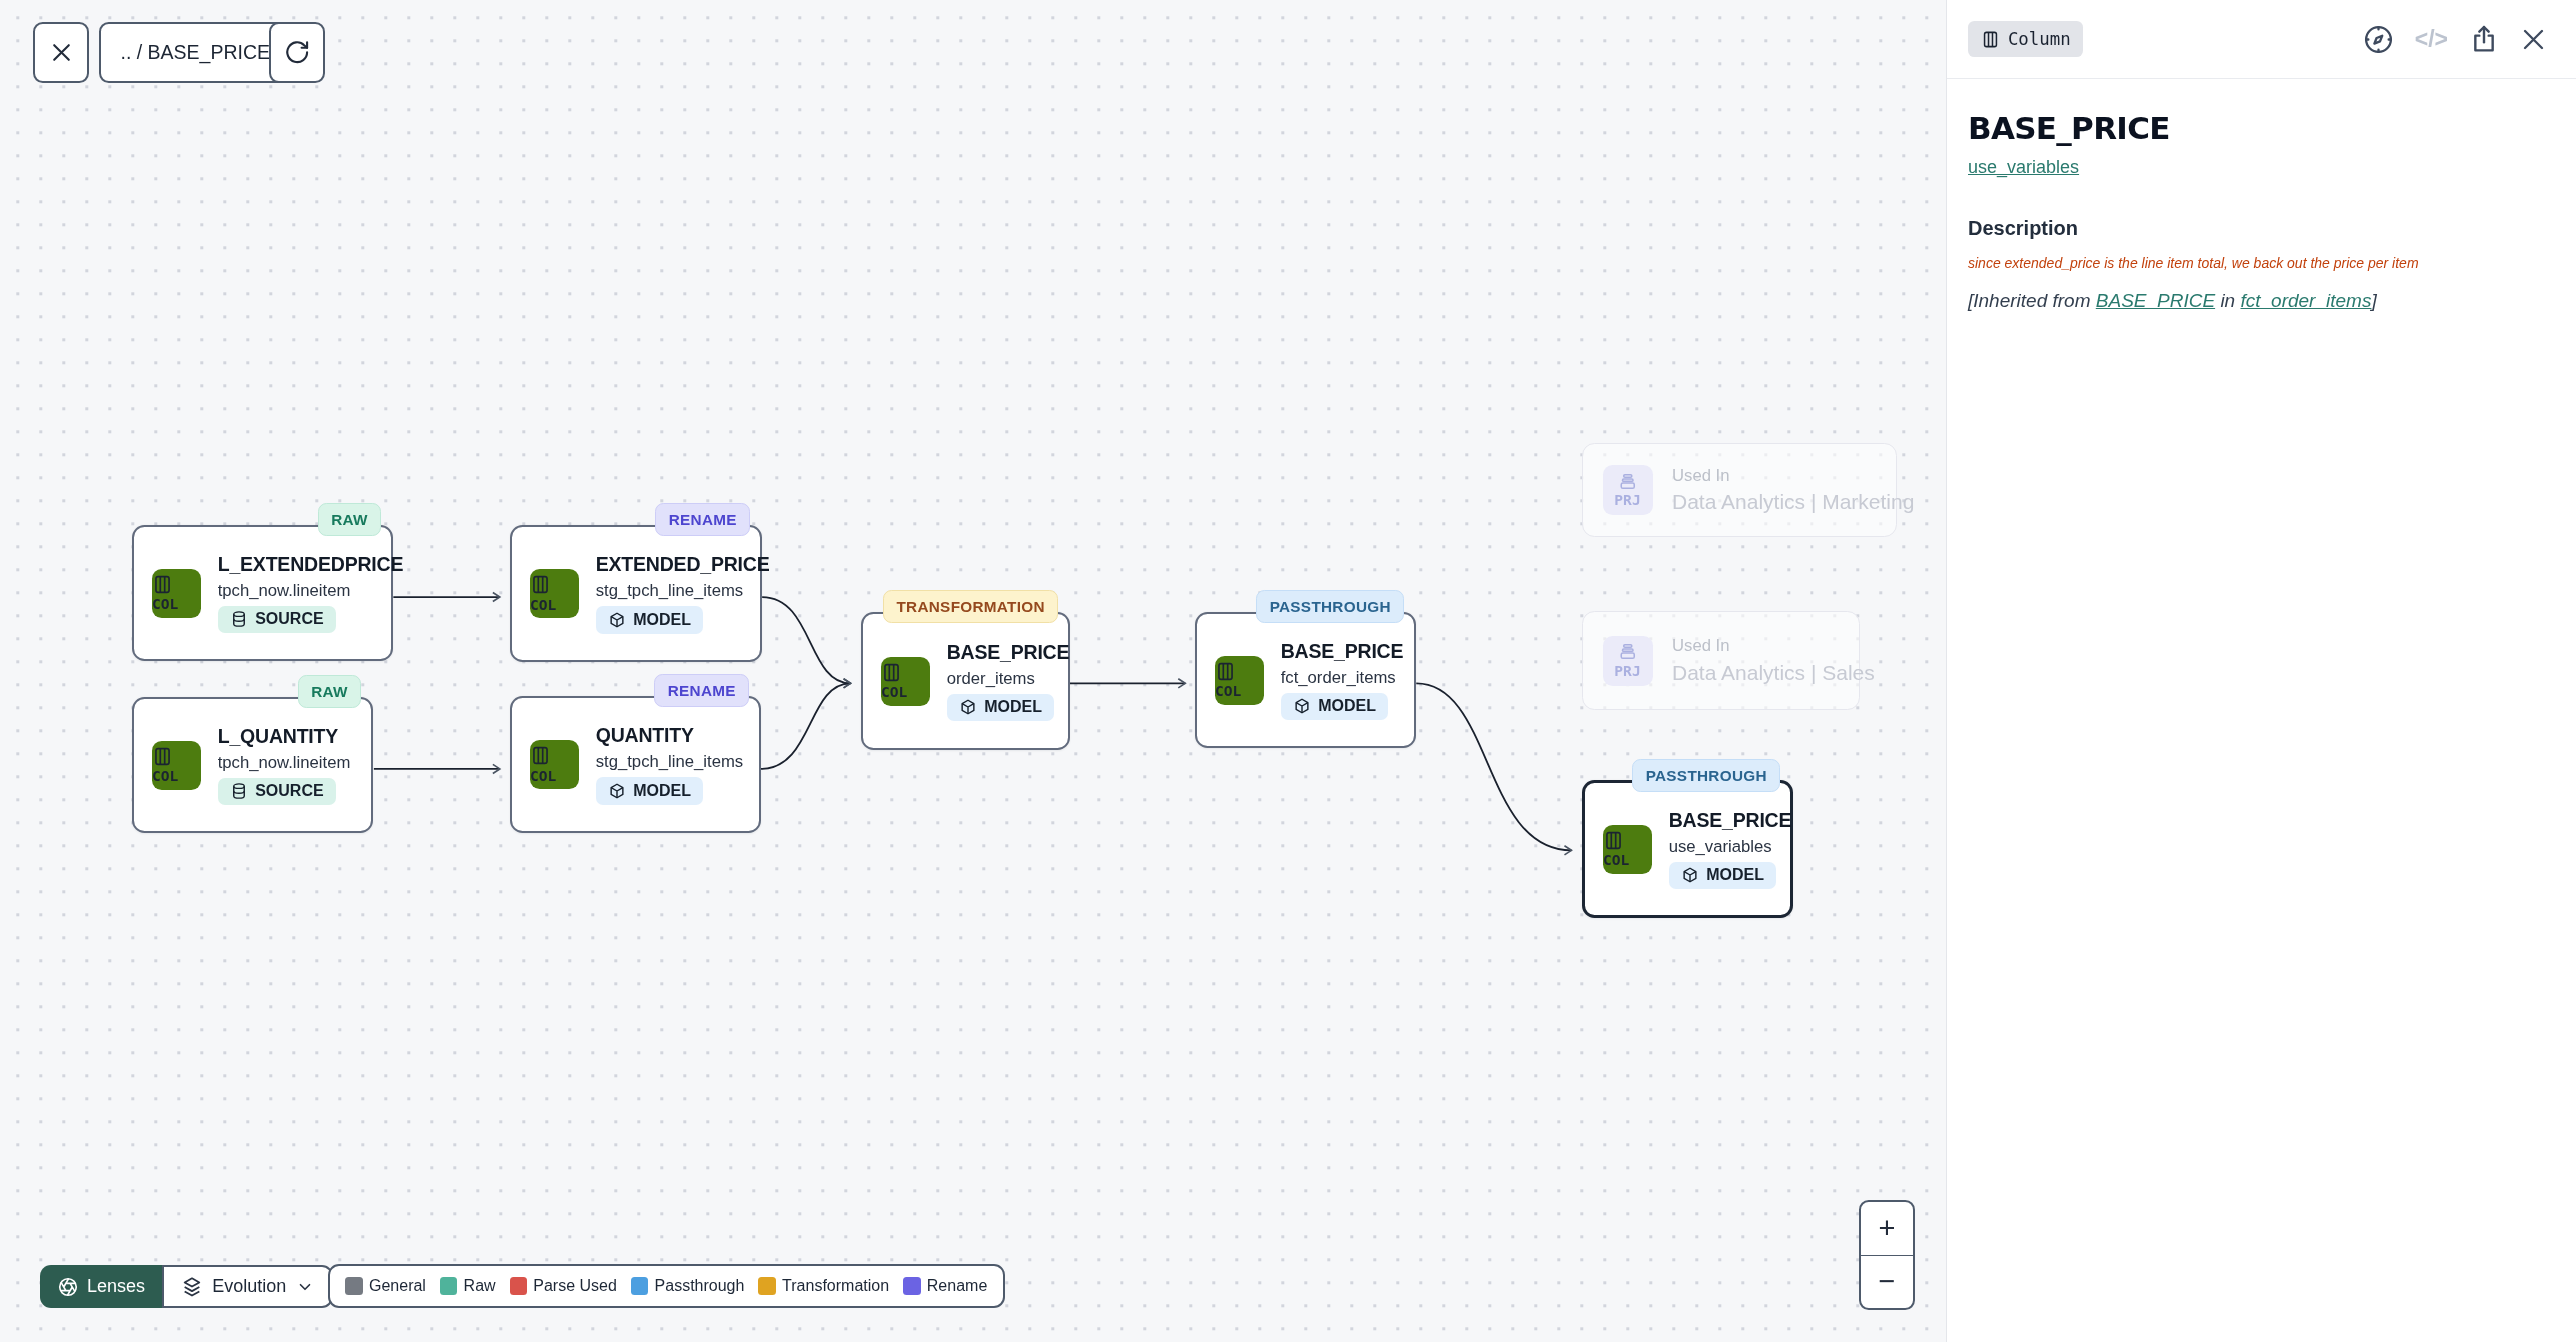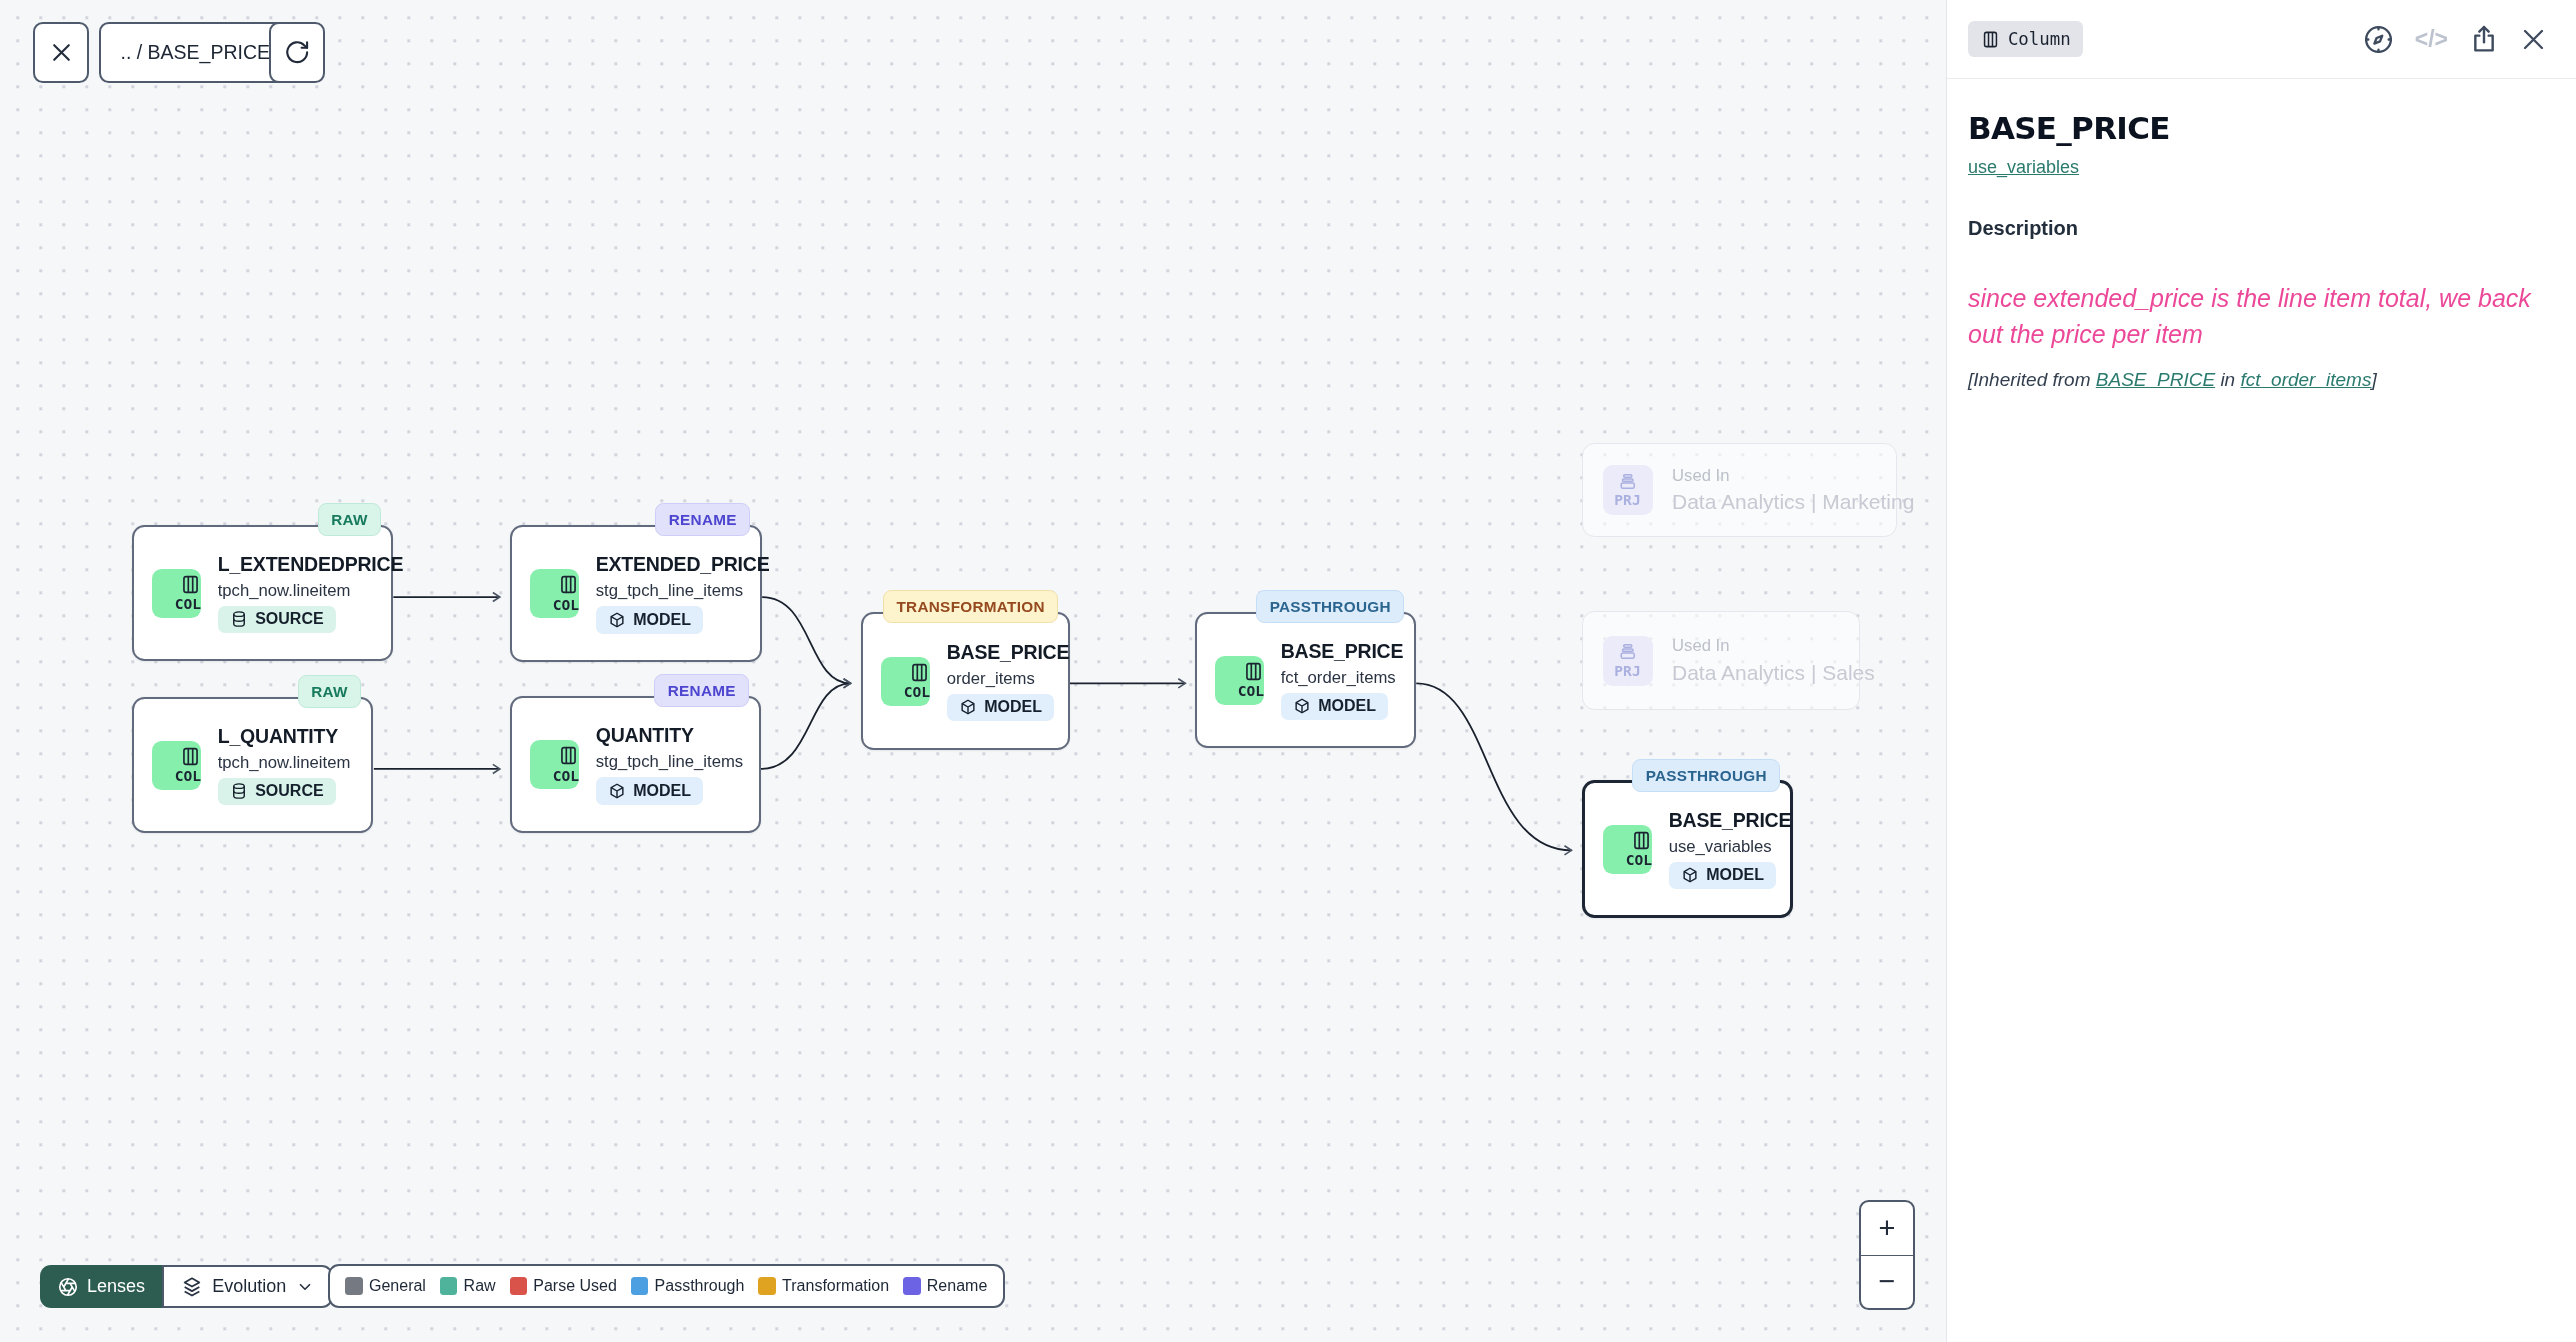--- a/index.html
+++ b/index.html
@@ -25,22 +25,22 @@
   .breadcrumb-btn { font-size:19.5px; color:#1c2533; padding:0 19.5px; white-space:nowrap; }
 
   
   .node {
     position:absolute; background:#fff; border:2.1px solid #626b7d; border-radius:12.5px;
     display:flex; align-items:center; gap:16.7px; padding:0 18px;
     box-shadow:0 0.7px 2.1px rgba(16,24,40,.07);
   }
   .node.selected { border:3.5px solid #1c2634; }
   .col-chip {
-    width:49px; height:49px; border-radius:9.7px; background:#86efac; flex:none;
-    display:flex; flex-direction:column; align-items:flex-end; justify-content:center; gap:0.7px;
+    width:49px; height:49px; border-radius:9.7px; background:#4d7c0f; flex:none;
+    display:flex; flex-direction:column; align-items:flex-start; justify-content:center; gap:0.7px;
     font-family:"DejaVu Sans Mono", monospace; font-size:14.6px; font-weight:700; color:#1b2431;
   }
   .node-content { display:flex; flex-direction:column; align-items:flex-start; gap:4.9px; min-width:0; }
   .node-title { font-size:19.5px; font-weight:700; color:#131b27; letter-spacing:-0.2px; white-space:nowrap; }
   .node-sub { font-size:16.7px; color:#2a3342; white-space:nowrap; }
   .type-chip {
     display:flex; align-items:center; gap:7px; padding:4.9px 12.5px; border-radius:7px;
     font-weight:700; font-size:16px; color:#16202c; white-space:nowrap;
   }
   .chip-source { background:#d9f2ea; }
@@ -115,21 +115,21 @@
   .panel-title { font-family:"DejaVu Sans", sans-serif; font-size:31px; font-weight:800; letter-spacing:-0.7px; color:#0b1220; }
   .panel-link { display:inline-block; margin-top:11px; font-size:18px; color:#2a7a6e; text-decoration:underline; cursor:pointer; }
 
   .tabs { margin:64px -28px 0 -21px; border-bottom:1.4px solid #e7e9ed; padding-left:12px; }
   .tab {
     display:inline-block; padding:0 31px 16.7px; border-bottom:4.2px solid #2c7d72;
     color:#2e6e68; font-size:20px; font-weight:700; cursor:pointer;
   }
 
   .desc-heading { margin-top:39px; font-size:20px; font-weight:700; color:#232e3d; }
-  .desc-body { margin-top:40px; font-size:25px; font-style:italic; color:#ec4899; line-height:1.45; max-width:589px; }
+  .desc-body { margin-top:13px; font-size:14px; font-style:italic; color:#c2410c; line-height:1.45; max-width:589px; }
   .desc-inherited { margin-top:16.7px; font-size:19px; font-style:italic; color:#333f4f; }
   .desc-inherited a { color:#2a7a6e; cursor:pointer; text-decoration:underline; font-style:italic; }
   svg { display:block; }
 </style>
 </head>
 <body>
 
 <div class="app">
 
   <div class="canvas">

